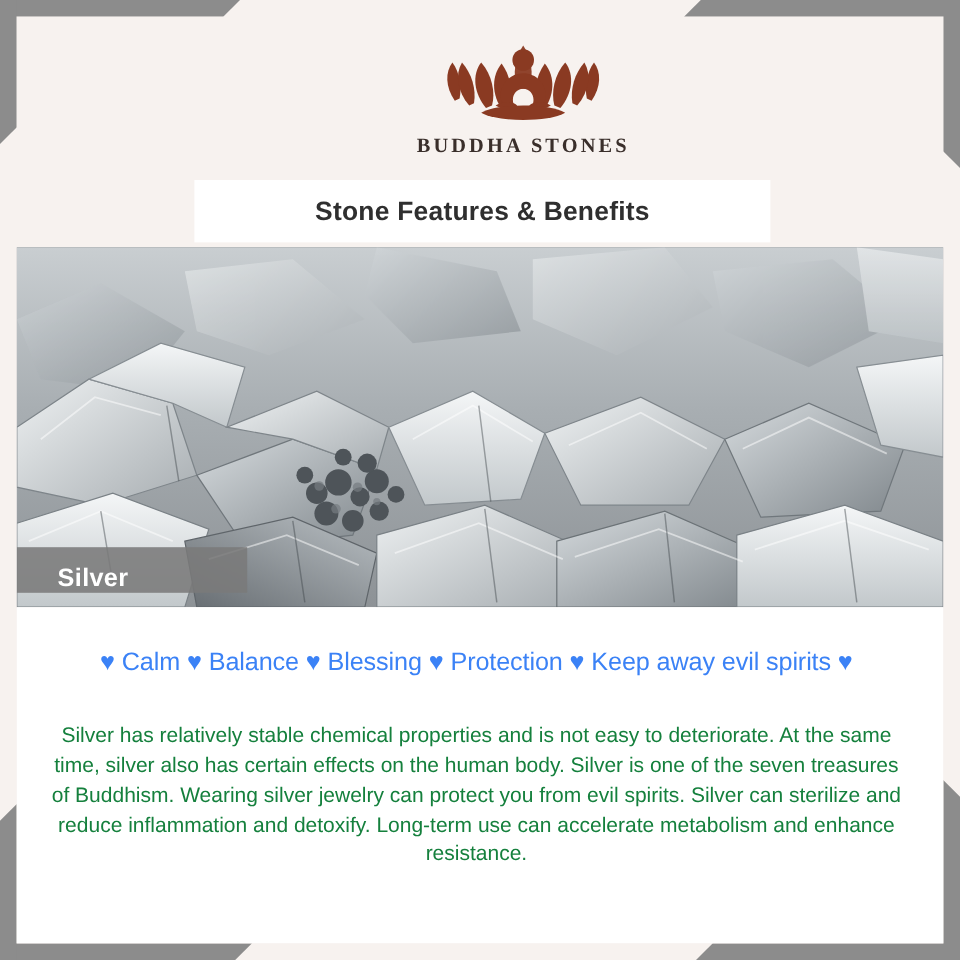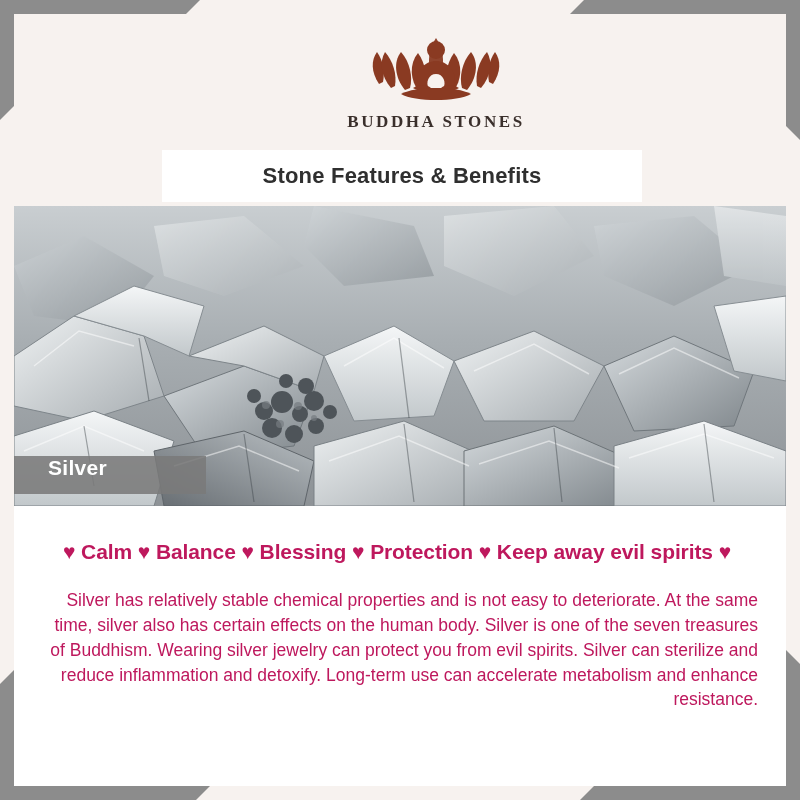--- a/index.html
+++ b/index.html
@@ -135,21 +135,21 @@
   .hero svg { display: block; }
 
   .hero-label {
     position: absolute;
     left: 0;
     bottom: 12px;
     min-width: 192px;
     height: 38px;
     background: rgba(122,122,122,0.88);
     display: flex;
-    align-items: flex-start;
+    align-items: flex-end;
     padding-left: 34px;
     box-sizing: border-box;
   }
   .hero-label span {
     color: #ffffff;
     font-size: 21px;
     font-weight: bold;
     letter-spacing: 0.3px;
   }
 
@@ -159,32 +159,32 @@
     top: 492px;
     left: 0;
     width: 772px;
     height: 280px;
     background: #ffffff;
     box-sizing: border-box;
     padding: 34px 28px 0 22px;
   }
   .benefits {
     font-size: 21px;
-    font-weight: bold;
-    color: #be185d;
+    font-weight: normal;
+    color: #3b82f6;
     text-align: center;
     white-space: nowrap;
     letter-spacing: -0.1px;
   }
   .description {
-    margin-top: 24px;
+    margin-top: 36px;
     font-size: 17.5px;
     line-height: 1.42;
-    color: #be185d;
-    text-align: right;
+    color: #15803d;
+    text-align: center;
   }
 </style>
 </head>
 <body>
 
 <div class="page">
 
   <div class="corner corner-tl"></div>
   <div class="corner corner-tl2"></div>
   <div class="corner corner-tr"></div>

